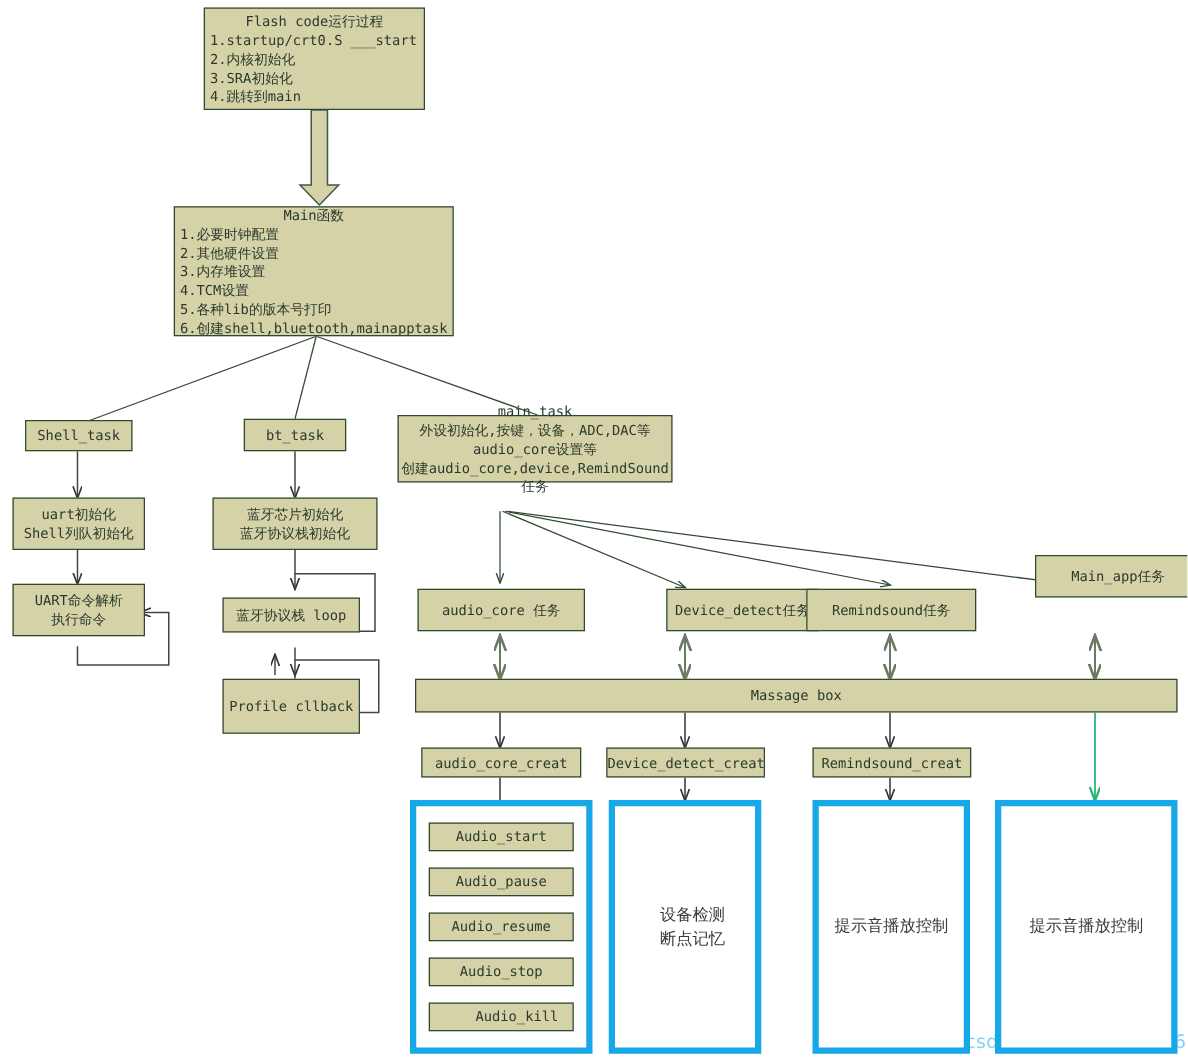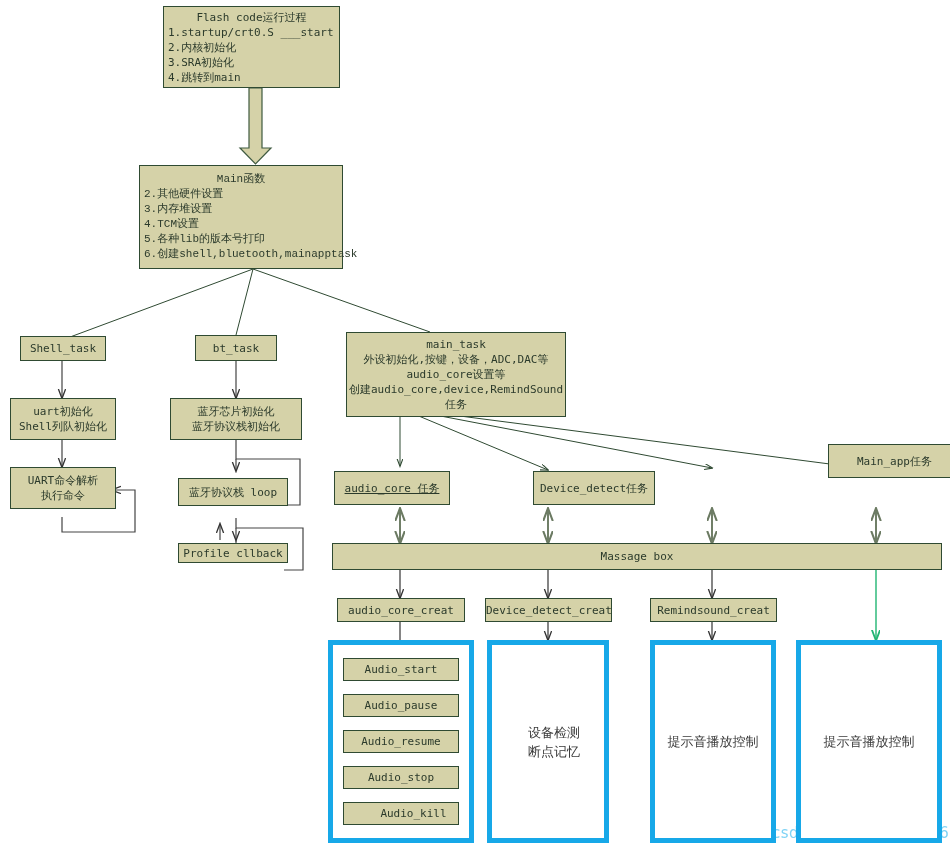--- a/index.html
+++ b/index.html
@@ -139,38 +139,39 @@
   </svg>
 
   <div class="node mono lalign" style="left:163px;top:6px;width:177px;height:82px;">
     <span class="ln" style="text-align:center;padding-left:0;">Flash code运行过程</span>
     <span class="ln">1.startup/crt0.S ___start</span>
     <span class="ln">2.内核初始化</span>
     <span class="ln">3.SRA初始化</span>
     <span class="ln">4.跳转到main</span>
   </div>
 
-  <div class="node mono lalign" style="left:139px;top:165px;width:204px;height:104px;font-family:Liberation Mono, monospace;">
+  <div class="node mono lalign" style="left:139px;top:165px;width:224px;height:104px;">
     <span class="ln" style="text-align:center;padding-left:0;">Main函数</span>
+    <span class="ln">1.必要时钟配置</span>
     <span class="ln">2.其他硬件设置</span>
     <span class="ln">3.内存堆设置</span>
     <span class="ln">4.TCM设置</span>
     <span class="ln">5.各种lib的版本号打印</span>
     <span class="ln">6.创建shell,bluetooth,mainapptask</span>
   </div>
 
   <div class="node mono" style="left:20px;top:336px;width:86px;height:25px;">
     <span class="ln">Shell_task</span>
   </div>
 
   <div class="node mono" style="left:195px;top:335px;width:82px;height:26px;">
     <span class="ln">bt_task</span>
   </div>
 
-  <div class="node mono" style="left:318px;top:332px;width:220px;height:85px;margin-left:28px;">
+  <div class="node mono" style="left:318px;top:332px;width:220px;height:54px;">
     <span class="ln">main_task</span>
     <span class="ln">外设初始化,按键，设备，ADC,DAC等</span>
     <span class="ln">audio_core设置等</span>
     <span class="ln">创建audio_core,device,RemindSound</span>
     <span class="ln">任务</span>
   </div>
 
   <div class="node mono" style="left:10px;top:398px;width:106px;height:42px;">
     <span class="ln">uart初始化</span>
     <span class="ln">Shell列队初始化</span>
@@ -183,32 +184,35 @@
 
   <div class="node mono" style="left:170px;top:398px;width:132px;height:42px;">
     <span class="ln">蓝牙芯片初始化</span>
     <span class="ln">蓝牙协议栈初始化</span>
   </div>
 
   <div class="node mono" style="left:178px;top:478px;width:110px;height:28px;">
     <span class="ln">蓝牙协议栈 loop</span>
   </div>
 
-  <div class="node mono" style="left:178px;top:543px;width:110px;height:20px;">
+  <div class="node mono" style="left:178px;top:543px;width:110px;height:44px;">
     <span class="ln">Profile cllback</span>
   </div>
 
-  <div class="node mono" style="left:334px;top:471px;width:116px;height:34px;text-decoration:underline;">
+  <div class="node mono" style="left:334px;top:471px;width:134px;height:34px;">
     <span class="ln">audio_core 任务</span>
   </div>
 
   <div class="node mono" style="left:487px;top:471px;width:122px;height:34px;margin-left:46px;">
     <span class="ln">Device_detect任务</span>
   </div>
 
+  <div class="node mono" style="left:645px;top:471px;width:136px;height:34px;">
+    <span class="ln">Remindsound任务</span>
+  </div>
 
   <div class="node mono" style="left:809px;top:444px;width:133px;height:34px;margin-left:19px;">
     <span class="ln">Main_app任务</span>
   </div>
 
   <div class="node mono" style="left:332px;top:543px;width:610px;height:27px;">
     <span class="ln">Massage box</span>
   </div>
 
   <div class="node mono" style="left:337px;top:598px;width:128px;height:24px;">

